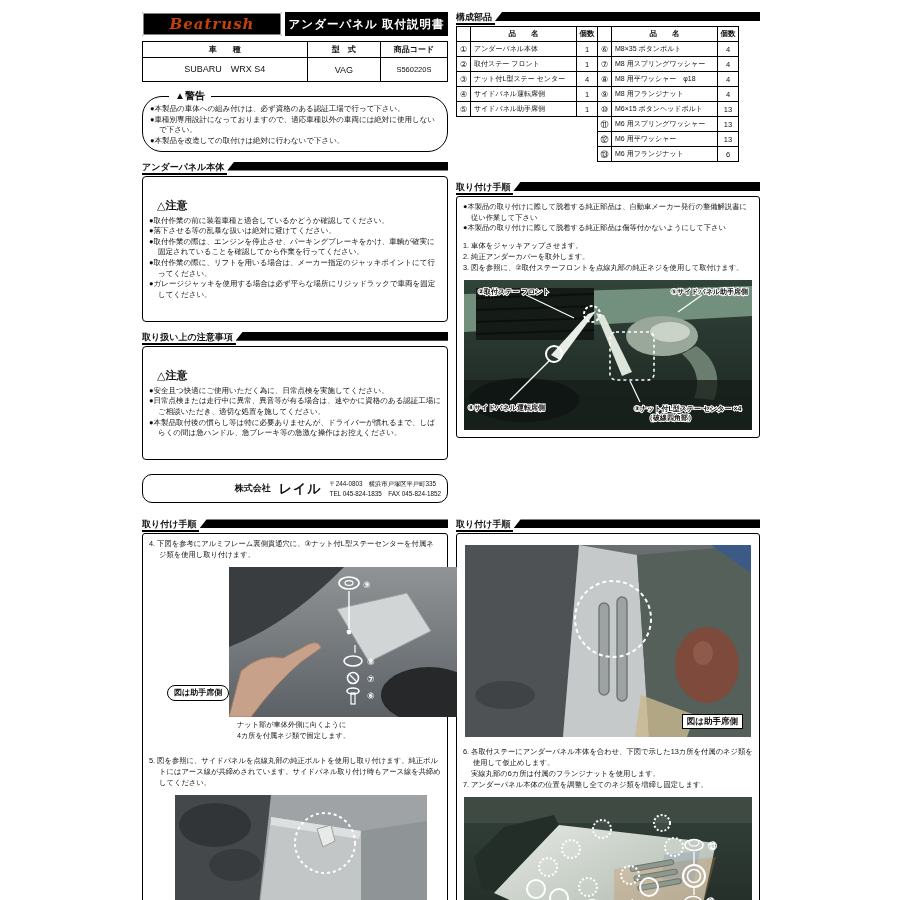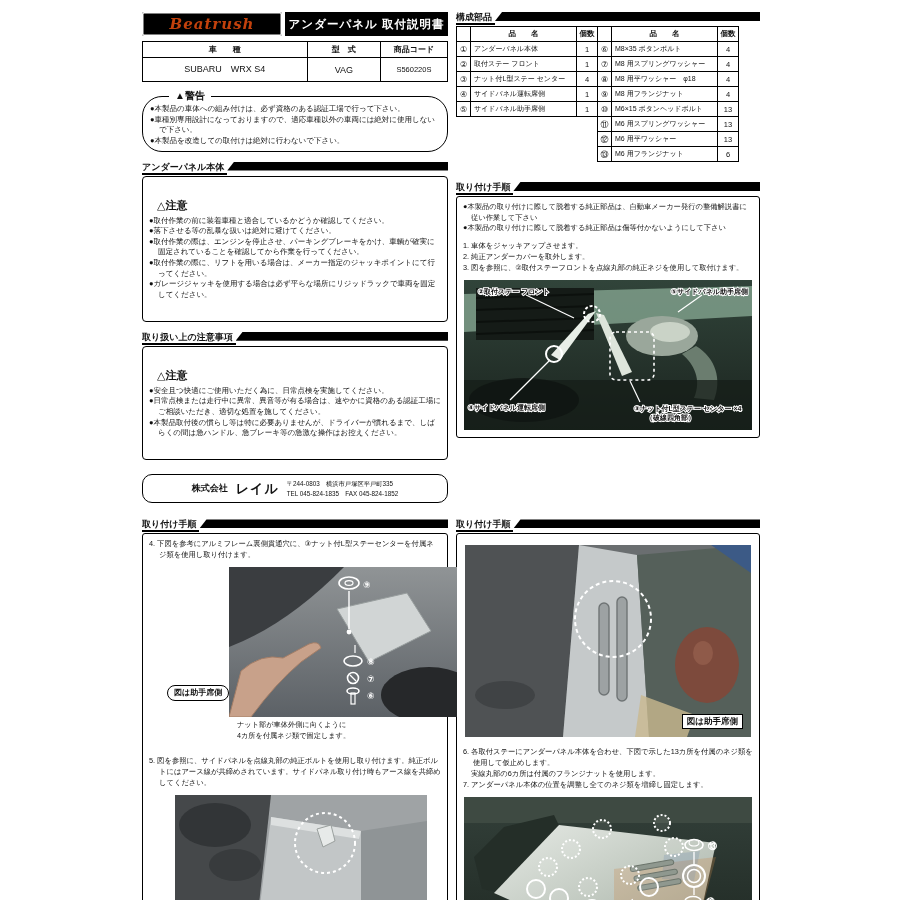--- a/index.html
+++ b/index.html
@@ -32,21 +32,21 @@
   ul.b { list-style:none; }
   ul.b li { font-size:7.5px; line-height:1.42; padding-left:9px; text-indent:-9px; }
   .sec-h { display:flex; align-items:flex-start; height:13px; margin-bottom:1px; }
   .sec-h .t { font-size:9px; font-weight:bold; border-bottom:2.5px solid #000; line-height:10px; padding:0 3px 1px 0; white-space:nowrap; }
   .sec-h .bar { flex:1; height:9px; background:#000; clip-path:polygon(7px 0,100% 0,100% 100%,0 100%); }
   .box { border:1.6px solid #000; border-radius:4px; padding:20px 6px; }
   .caution-t { font-size:11px; font-weight:bold; margin:1px 0 3px 8px; } .mt10 { margin-top:10px; }
 
   
   .company { border:1.6px solid #000; border-radius:10px; margin-top:14px; padding:4px 6px;
-             display:flex; justify-content:center; align-items:center; gap:8px; }
+             display:flex; justify-content:flex-end; align-items:center; gap:8px; }
   .company .pre { font-size:9px; font-weight:bold; }
   .company .nm { font-size:13px; font-weight:bold; letter-spacing:1px; }
   .company .addr { font-size:6.3px; line-height:1.55; }
 
   
   .parts { display:flex; align-items:flex-start; }
   table.pt { border-collapse:collapse; }
   .pt th,.pt td { border:1.2px solid #000; height:15px; }
   .pt th { font-size:7.5px; font-weight:bold; text-align:center; }
   .pt td.no { width:14px; text-align:center; font-size:8px; font-family:"DejaVu Sans",sans-serif; }

